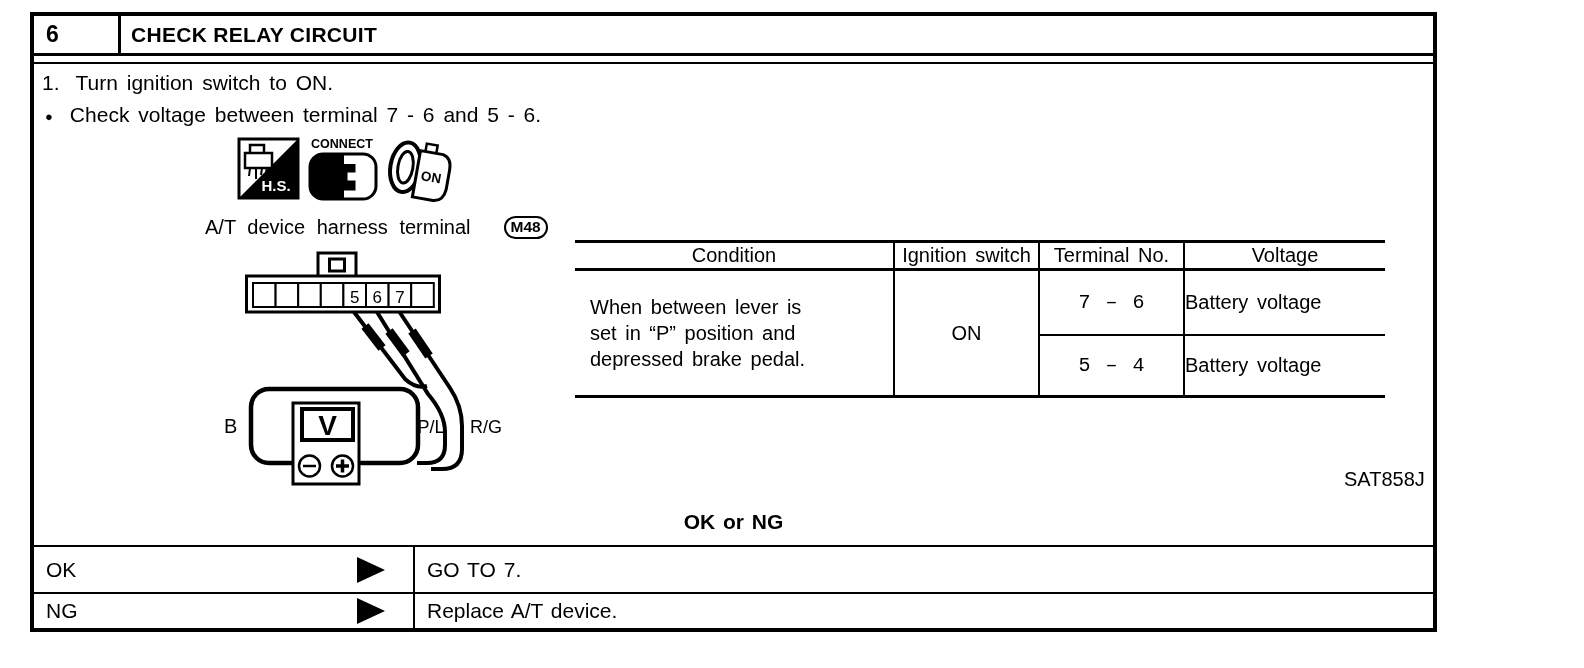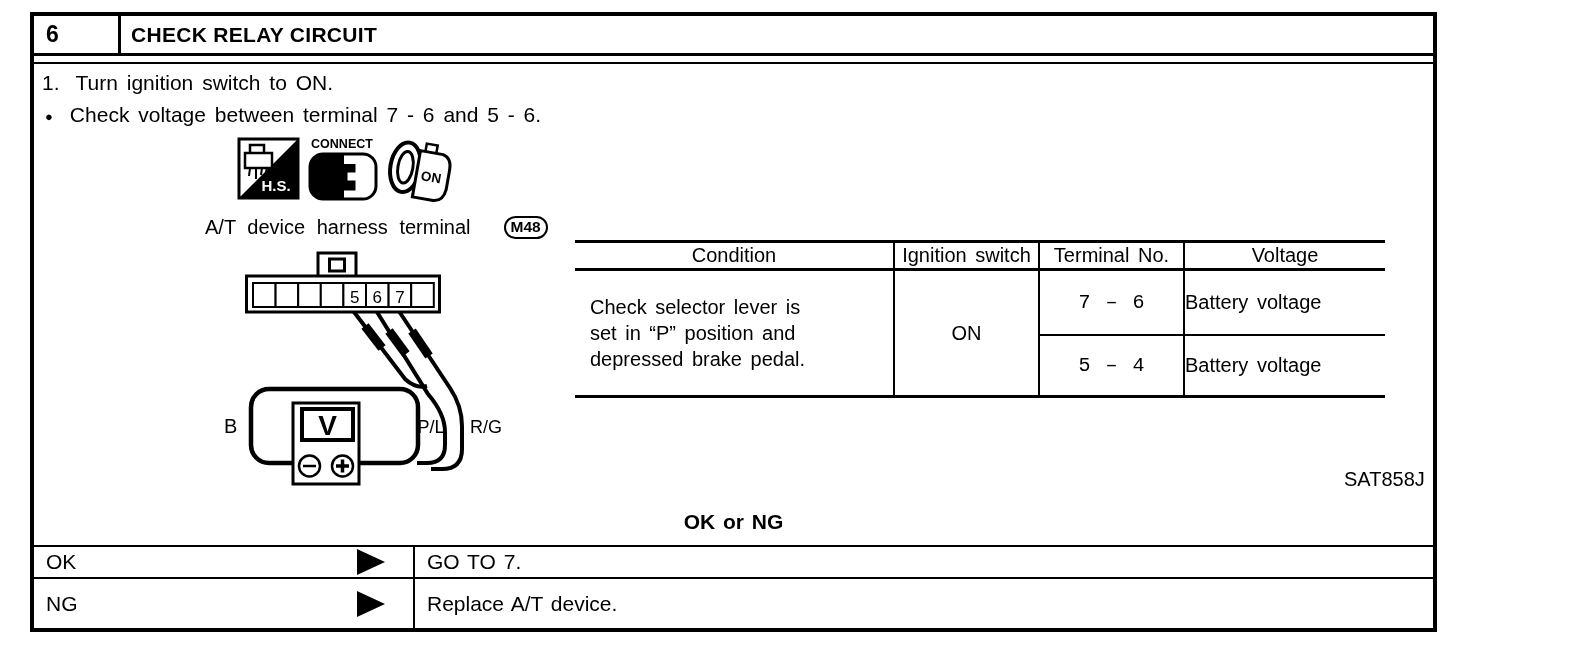--- a/index.html
+++ b/index.html
@@ -39,21 +39,21 @@
   .tcell{display:flex;align-items:center;justify-content:center;box-sizing:border-box;font-family:Liberation Mono, monospace;}
   .vcell{display:flex;align-items:center;box-sizing:border-box;}
   .rb{border-bottom:2px solid #000;}
 
   .figure-code{position:absolute;left:1310px;top:452px;font-size:20px;}
   .decision{position:absolute;left:0;right:0;top:494px;text-align:center;font-size:21px;font-weight:bold;word-spacing:2px;}
 
   
   .results{position:absolute;left:0;right:0;top:529px;bottom:0;display:flex;flex-direction:column;}
   .result-row{border-top:2px solid #000;display:flex;box-sizing:border-box;}
-  .row-ok{height:32px;}
+  .row-ok{height:47px;}
   .row-ng{flex:1;}
   .r-left{width:381px;border-right:2px solid #000;box-sizing:border-box;position:relative;display:flex;align-items:center;padding-left:12px;font-size:21px;}
   .r-right{flex:1;display:flex;align-items:center;padding-left:12px;font-size:21px;word-spacing:2px;}
   .arrow{position:absolute;right:28px;top:50%;transform:translateY(-50%);width:0;height:0;border-top:13px solid transparent;border-bottom:13px solid transparent;border-left:28px solid #000;}
 </style>
 </head>
 <body>
 
 <div class="doc">
   <div class="inner">
@@ -147,21 +147,21 @@
       <text x="270" y="188" font-size="18">R/G</text>
     </svg>
 
     <div class="vtable">
       <div class="th vr">Condition</div>
       <div class="th vr">Ignition switch</div>
       <div class="th vr">Terminal No.</div>
       <div class="th">Voltage</div>
 
       <div class="cond">
-        <div>Check selector lever is</div>
+        <div>When between lever is</div>
         <div>set in “P” position and</div>
         <div>depressed brake pedal.</div>
       </div>
       <div class="ign">ON</div>
       <div class="tcell vr rb">7 – 6</div>
       <div class="vcell rb">Battery voltage</div>
       <div class="tcell vr">5 – 4</div>
       <div class="vcell">Battery voltage</div>
     </div>
 

